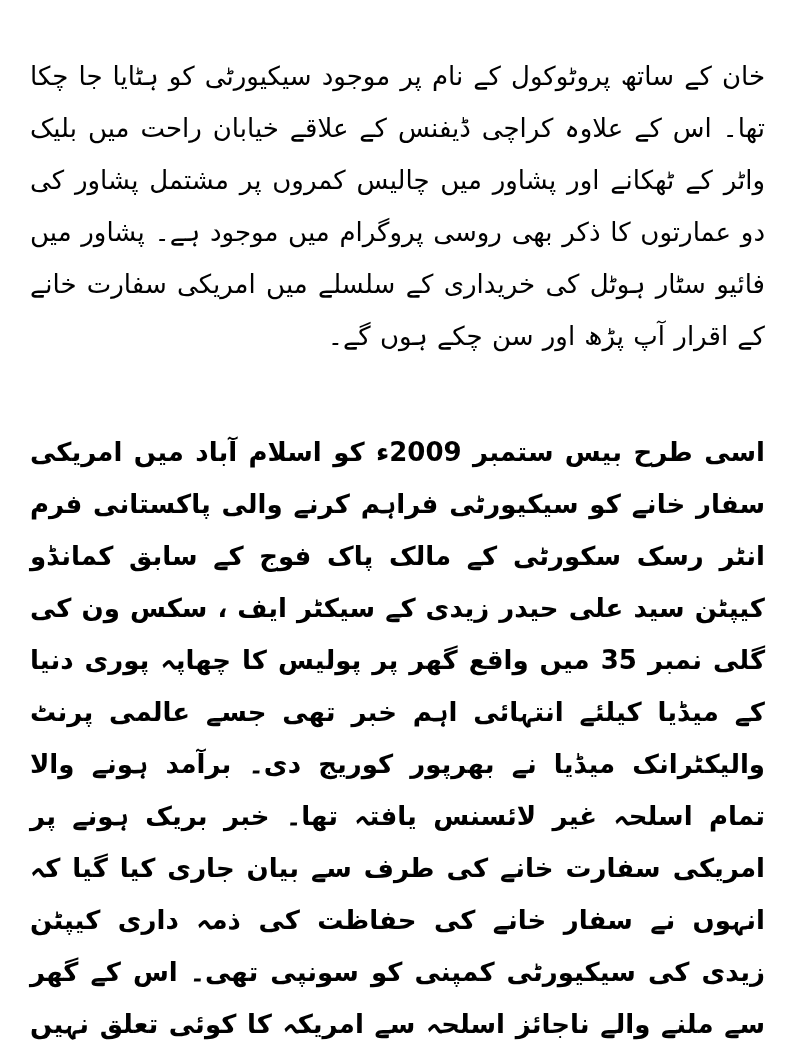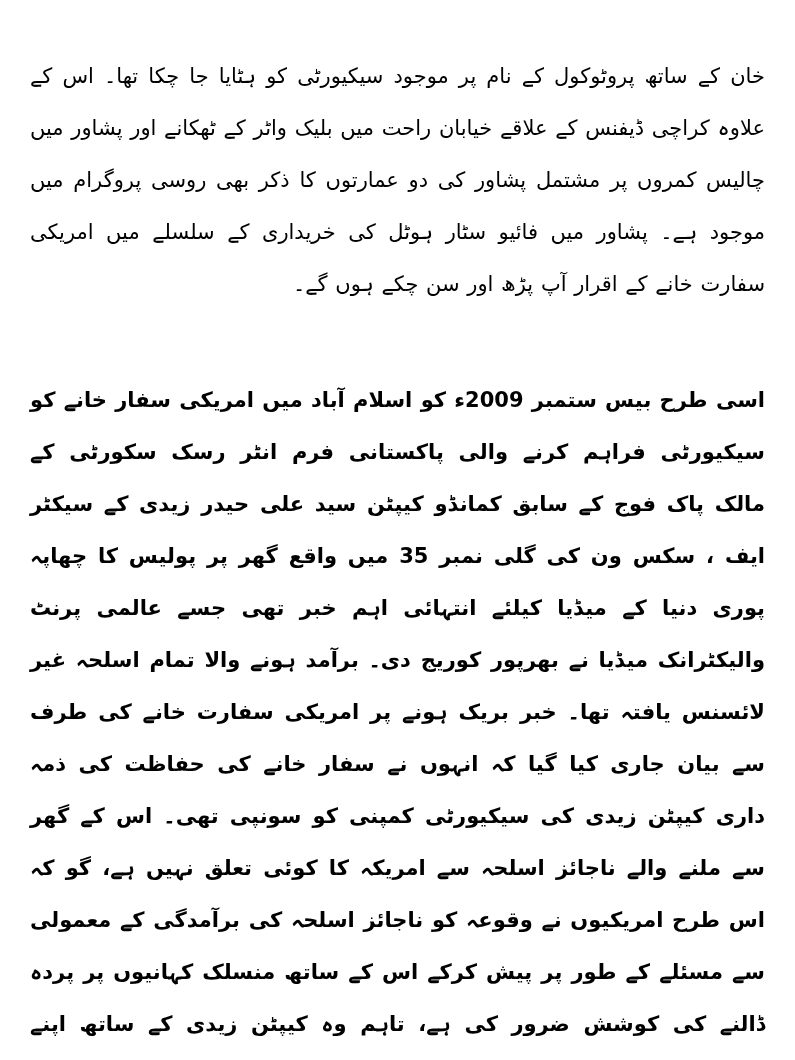--- a/index.html
+++ b/index.html
@@ -21,21 +21,21 @@
     padding: 50px 30px 0 30px;
     color: #000000;
   }
   .doc {
     direction: rtl;
     unicode-bidi: embed;
     text-align: justify;
   }
   .doc p {
     margin: 0 0 64px 0;
-    font-size: 21px;
+    font-size: 26px;
     line-height: 52px;
     color: #000000;
     word-spacing: 1px;
   }
   .doc p:last-child {
     margin-bottom: 0;
     font-weight: bold;
   }
 </style>
 </head>

